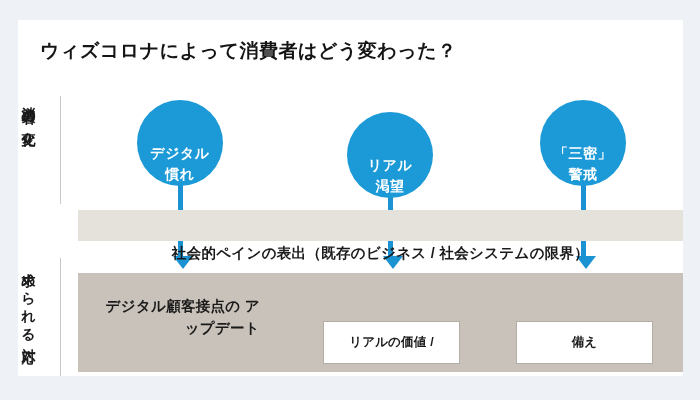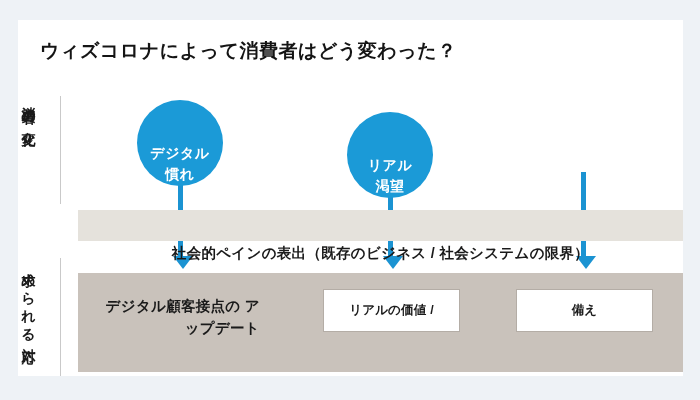--- a/index.html
+++ b/index.html
@@ -79,21 +79,21 @@
   
   .item-plain{
     position:absolute;
     text-align:right;font-size:14.5px;font-weight:700;color:#1a1a1a;
     line-height:1.5;letter-spacing:0.3px;
   }
   .item-box{
     position:absolute;background:#ffffff;border:1px solid #b4ada6;
     display:flex;flex-direction:column;align-items:center;justify-content:center;
     text-align:center;font-size:12.5px;font-weight:700;color:#1a1a1a;
-    line-height:1.5;letter-spacing:0.2px;
+    line-height:1.5;letter-spacing:0.2px;margin-top:32px;
   }
   .item-box span{display:block;}
 </style>
 </head>
 <body>
 
 <div class="canvas">
 
   <div class="card"></div>
 
@@ -122,20 +122,24 @@
   <div class="circle" style="left:137px;top:100px;">
     <span>デジタル</span>
     <span>慣れ</span>
   </div>
 
   <div class="circle" style="left:347px;top:112px;">
     <span>リアル</span>
     <span>渇望</span>
   </div>
 
+  <div class="circle" style="left:540px;top:100px;">
+    <span>「三密」</span>
+    <span>警戒</span>
+  </div>
 
   <div class="item-plain" style="left:98px;top:296px;width:162px;">
     <span>デジタル顧客接点の</span>
     <span>アップデート</span>
   </div>
 
   <div class="item-box" style="left:323px;top:289px;width:135px;height:41px;">
     <span>リアルの価値 /</span>
   </div>
 

